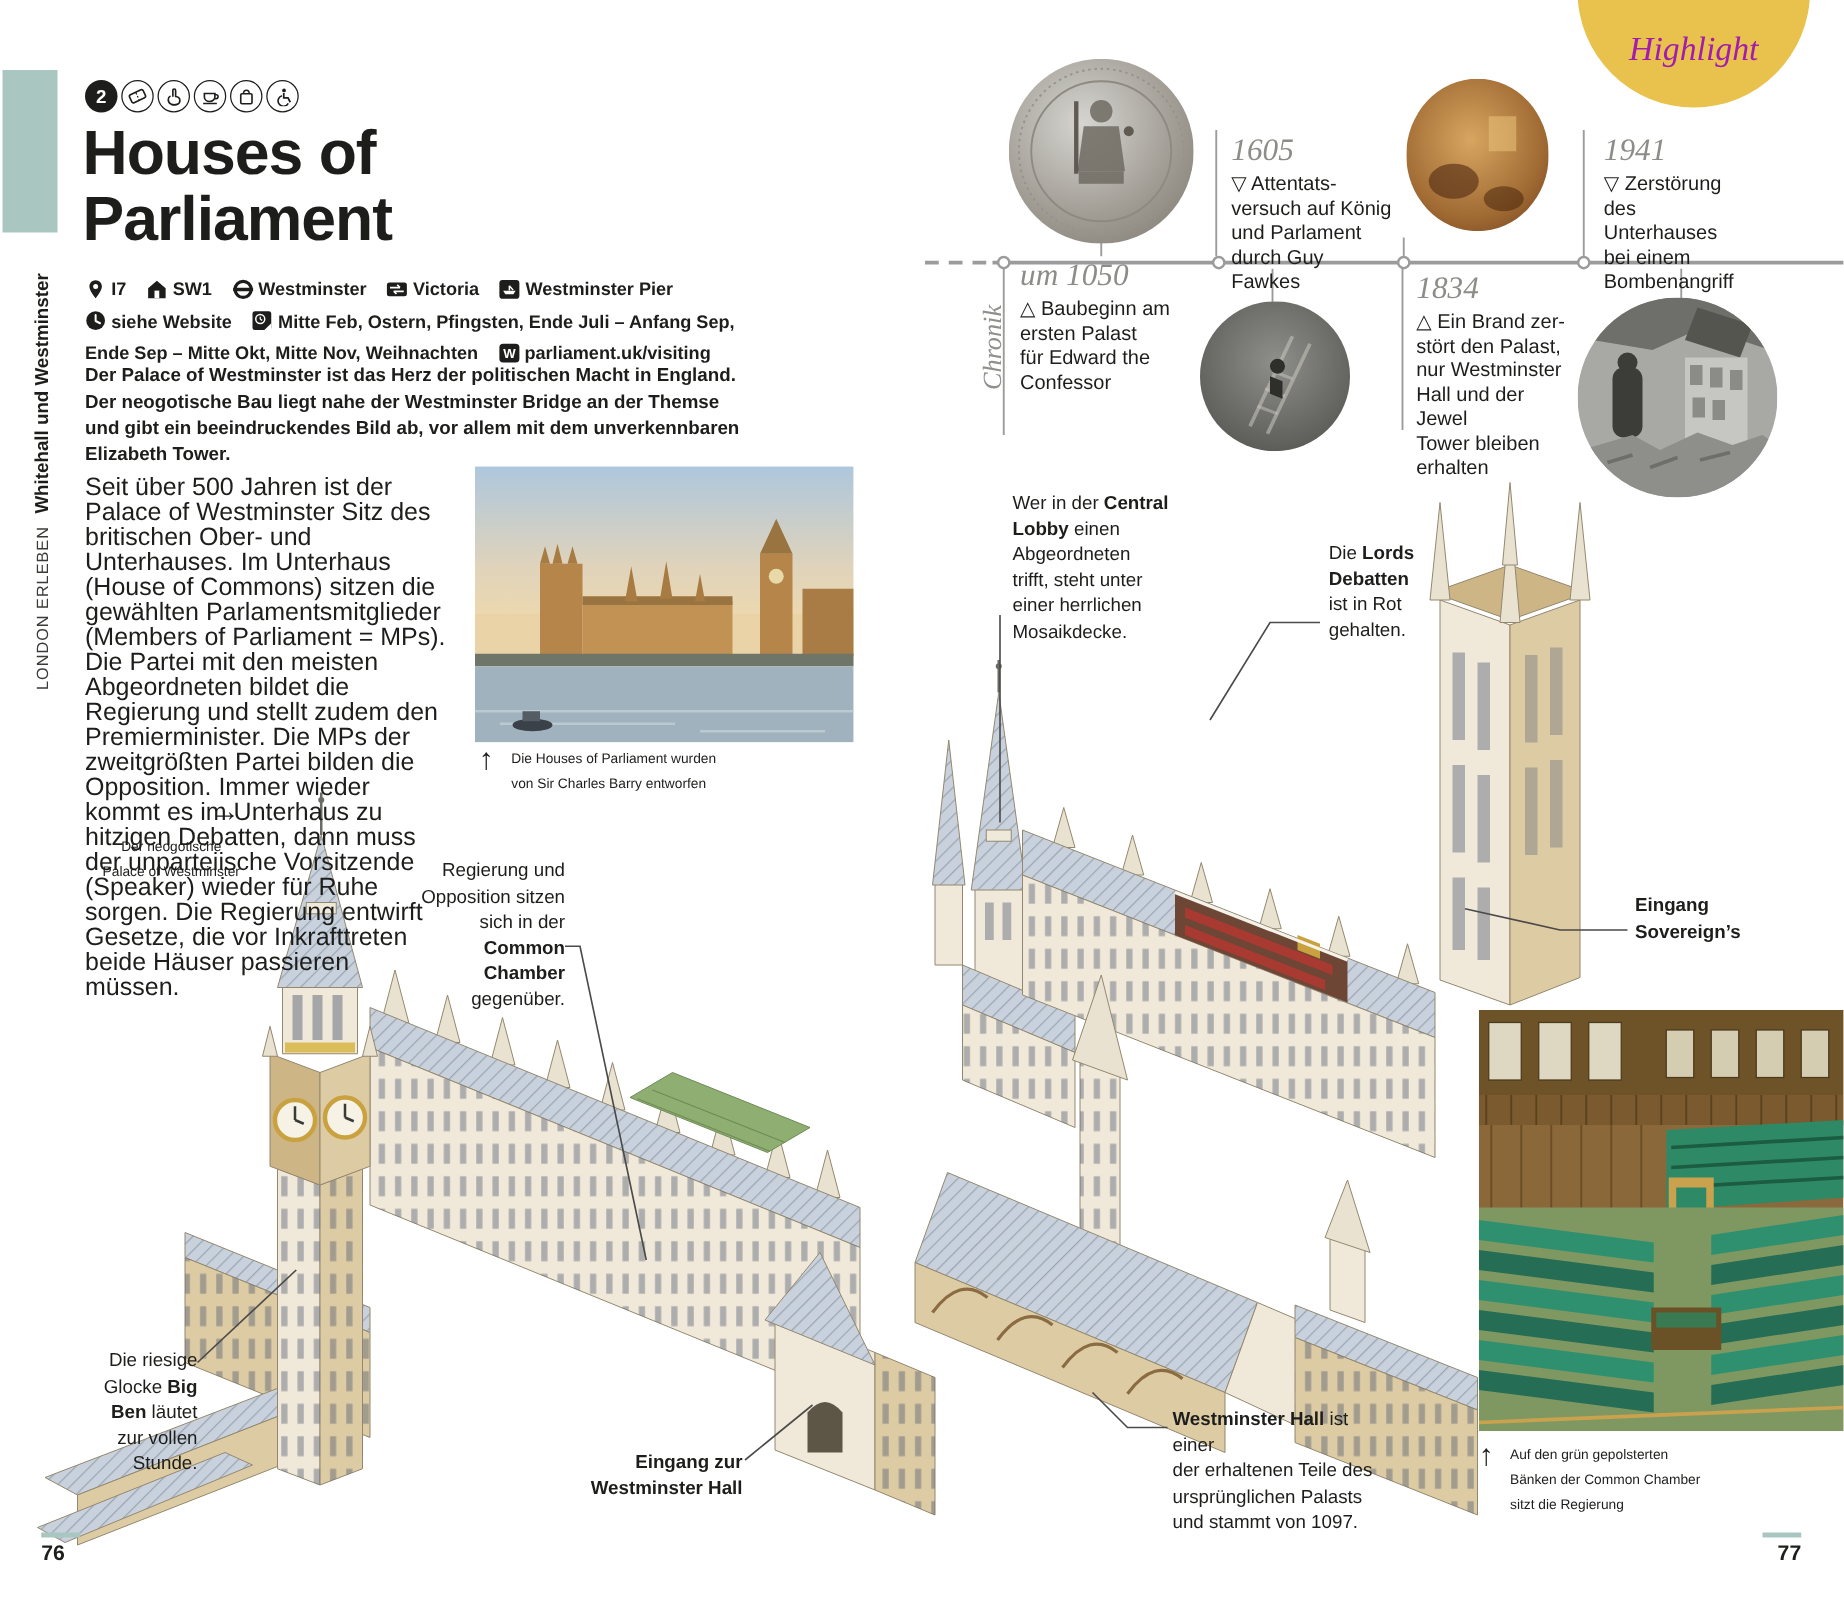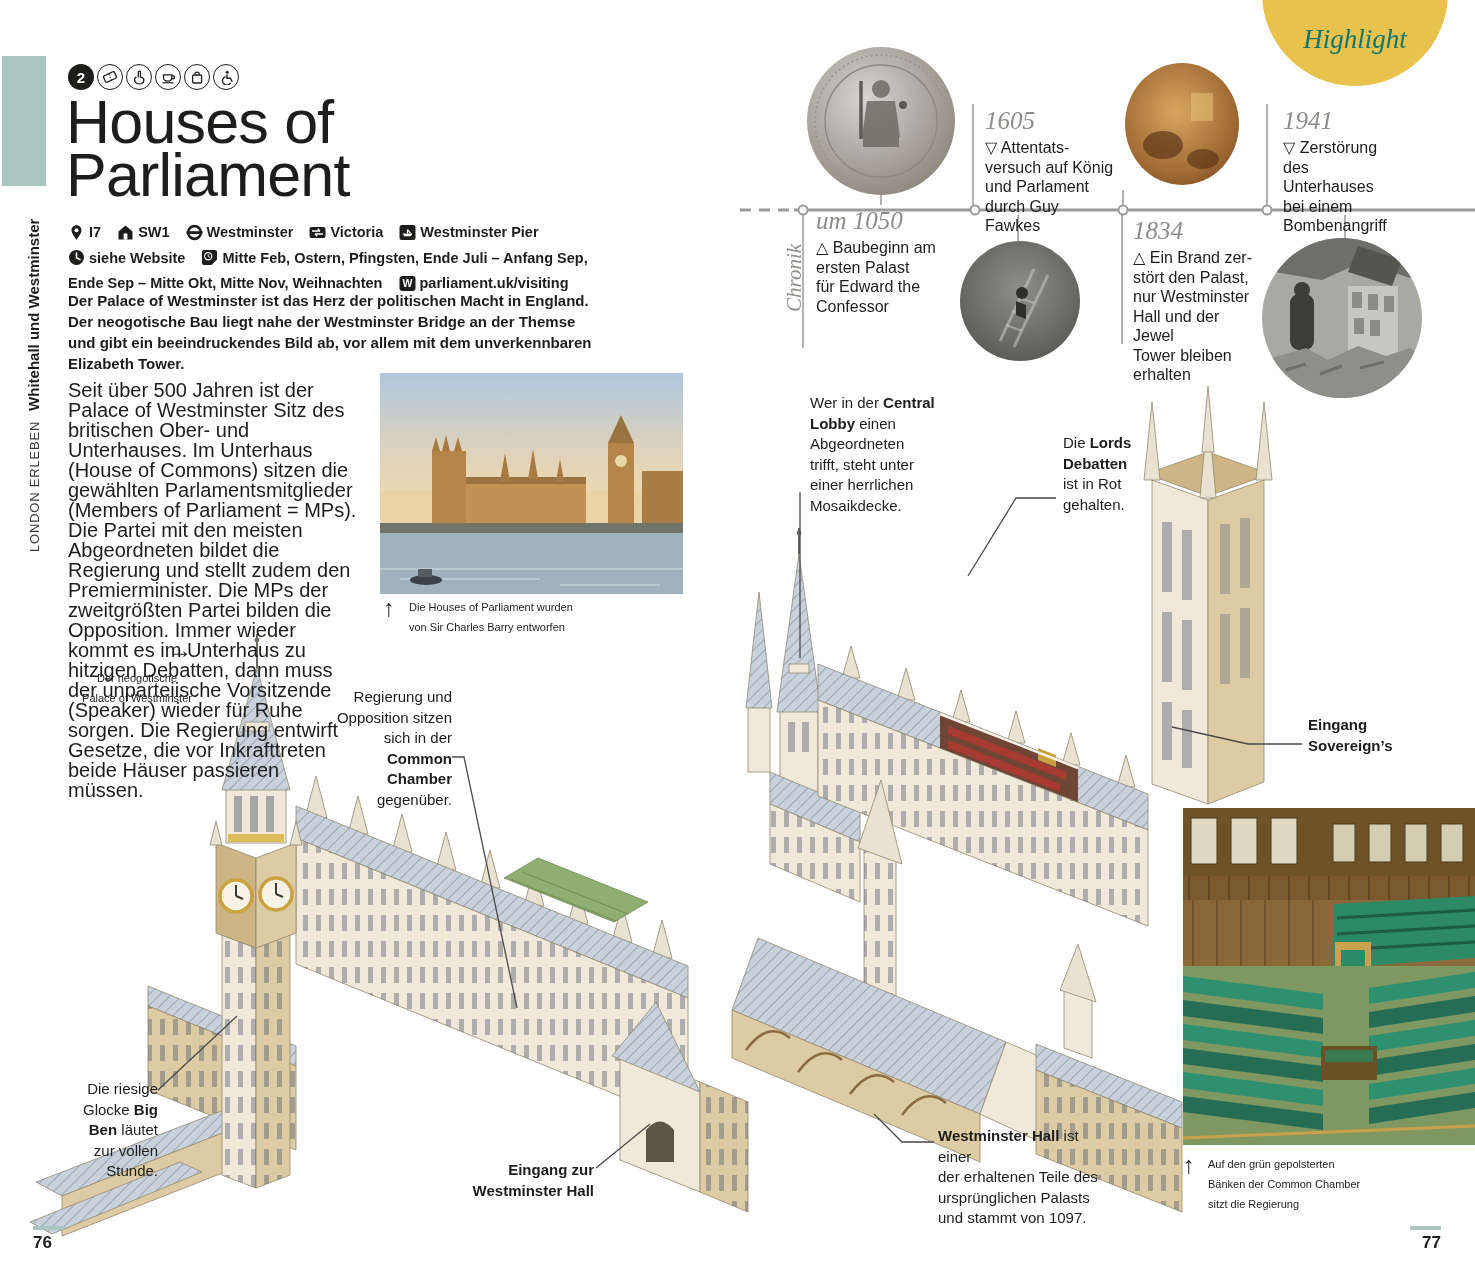--- a/index.html
+++ b/index.html
@@ -4,21 +4,21 @@
 <style>
   html,body{margin:0;padding:0;background:#ffffff;}
   #page{position:relative;width:1475px;height:1280px;background:#ffffff;overflow:hidden;
         font-family:"Liberation Sans",sans-serif;color:#1d1d1b;}
   .abs{position:absolute;}
   .pl{white-space:pre-line;}
   .ta-r{text-align:right;}
   .ta-c{text-align:center;}
   .b{font-weight:bold;}
   
-  #title{font-size:61px;line-height:53px;font-weight:normal;letter-spacing:-0.8px;}
+  #title{font-size:50px;line-height:53px;font-weight:bold;letter-spacing:-0.8px;}
   .badge{width:26px;height:26px;border-radius:50%;background:#1d1d1b;color:#fff;
          font-size:15px;font-weight:bold;display:flex;align-items:center;justify-content:center;}
   .circ{width:26px;height:26px;border-radius:50%;border:1.6px solid #1d1d1b;box-sizing:border-box;
         display:flex;align-items:center;justify-content:center;}
   .inforow{font-size:14.5px;font-weight:bold;line-height:22px;}
   .inforow .ic{display:inline-block;vertical-align:-3.5px;margin:0 4px 0 12px;}
   .inforow .ic.first{margin-left:0;}
   #intro{font-size:15px;font-weight:bold;line-height:21px;}
   #bodytext{font-size:20px;line-height:20px;hyphens:auto;}
   .caption{font-size:11px;line-height:20px;}
@@ -28,21 +28,21 @@
   #sidebar-block{background:#a9c6c1;}
   .vert{transform-origin:0 0;transform:rotate(-90deg);white-space:nowrap;}
   #sidebar-label .series{font-size:13px;letter-spacing:0.8px;color:#3a3a38;}
   #sidebar-label .section{font-size:15px;font-weight:bold;margin-left:10px;color:#1d1d1b;}
   
   .tl-year{font-family:"Liberation Serif",serif;font-style:italic;font-size:25px;color:#8c8c88;line-height:26px;}
   .tl-text{font-size:16px;line-height:19.5px;margin-top:4px;}
   #chronik{font-family:"Liberation Serif",serif;font-style:italic;font-size:21px;color:#8f8f8b;}
   
   #highlight-circle{width:186px;height:186px;border-radius:50%;background:#e8c24c;}
-  #highlight-label{font-family:"Liberation Serif",serif;font-style:italic;font-size:27px;color:#0f766e;}
+  #highlight-label{font-family:"Liberation Serif",serif;font-style:italic;font-size:27px;color:#a21caf;}
   
   .photo{overflow:hidden;}
   .round{border-radius:50%;overflow:hidden;}
   
   .pgnum{font-size:17px;font-weight:bold;}
   .pgline{height:4px;background:#a9c6c1;}
   
   .w1{fill:#f0e9d9;stroke:#93886f;stroke-width:0.8;}
   .w2{fill:#ddcba3;stroke:#93886f;stroke-width:0.8;}
   .w3{fill:#cdb586;stroke:#93886f;stroke-width:0.8;}

